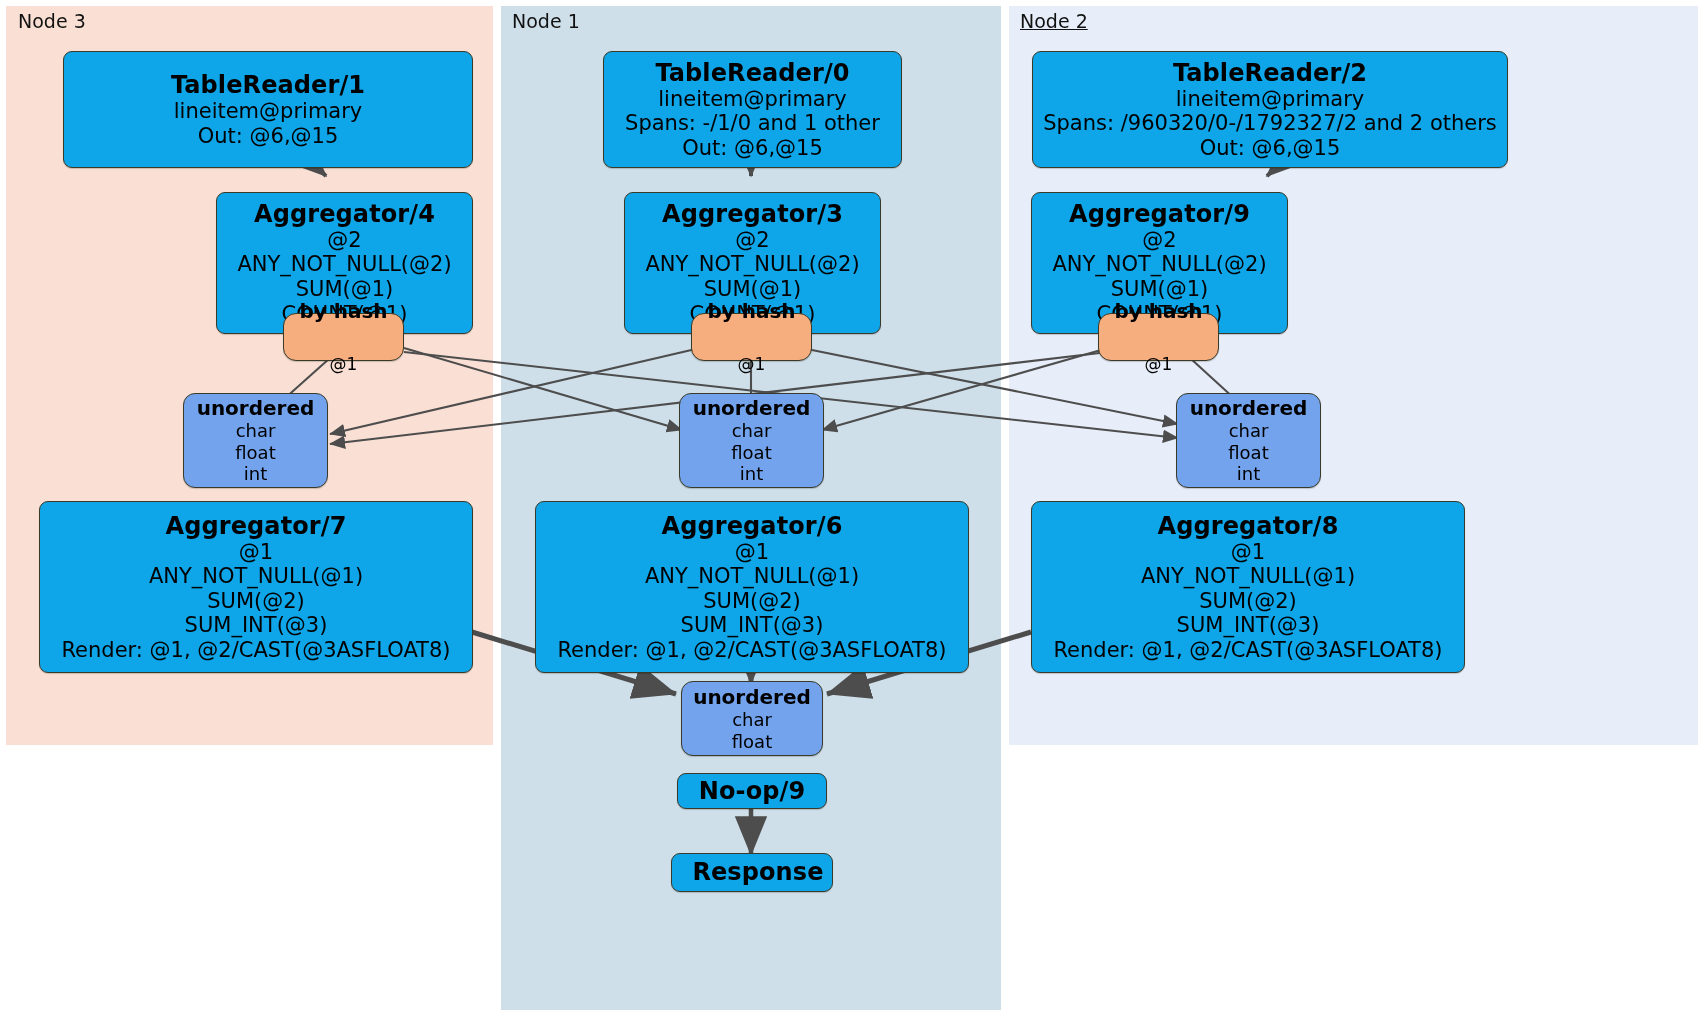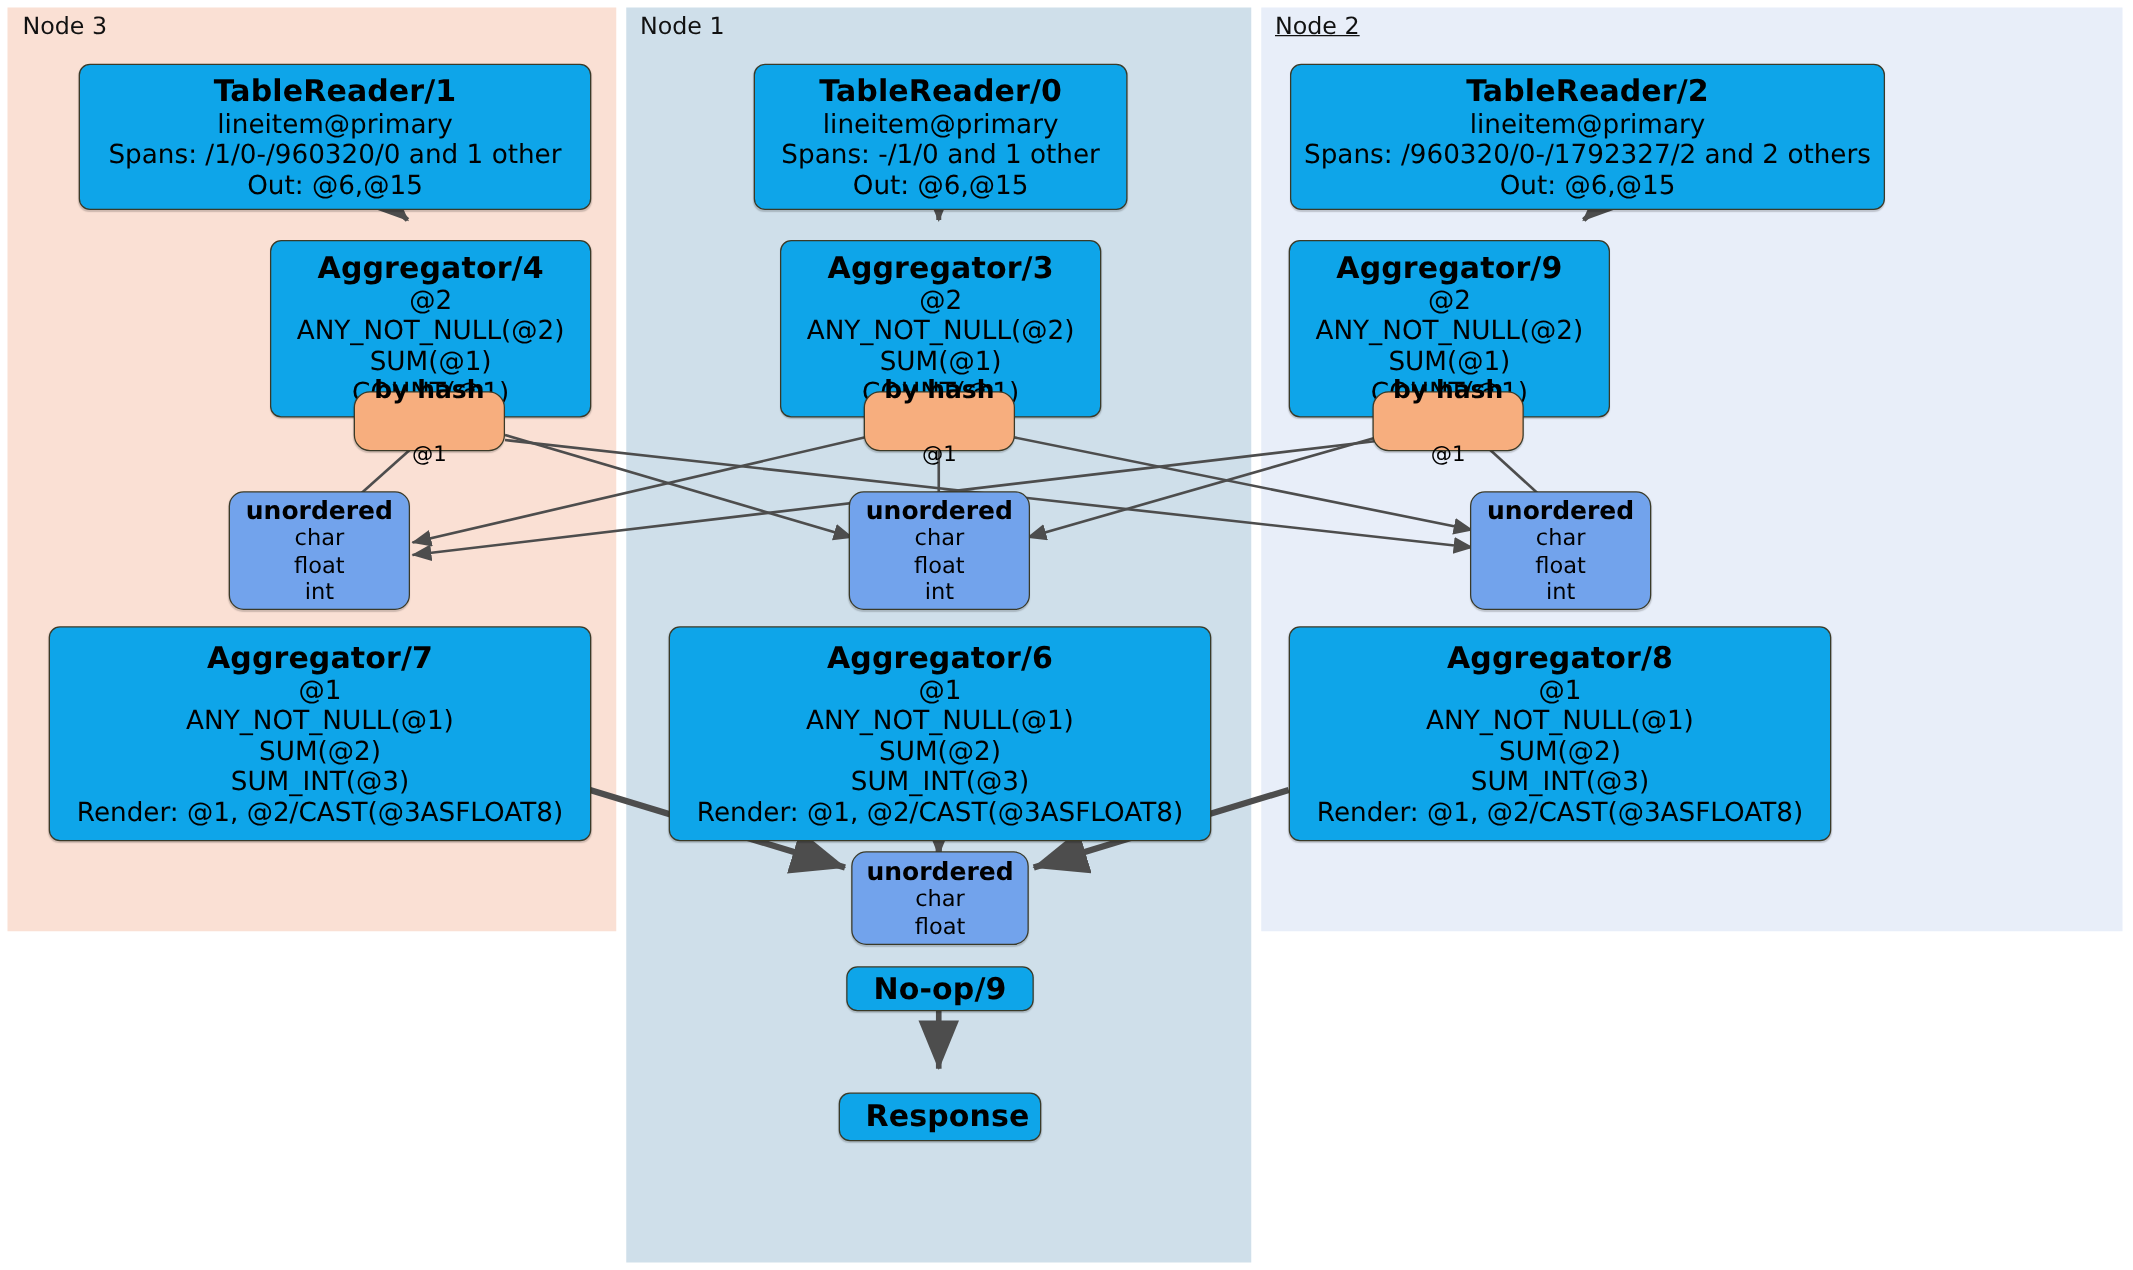--- a/index.html
+++ b/index.html
@@ -108,21 +108,20 @@
     </g>
 
     <g stroke="#4d4d4d" stroke-width="4.5" fill="none" marker-end="url(#ahs)">
       <path d="M751,793 L751,855"></path>
     </g>
   </svg>
 
   <div class="nodebox" style="left:63px;top:35px;width:410px;height:117px;">
     <div class="ttl">TableReader/1</div>
     <div class="ln">lineitem@primary</div>
-    <div class="ln">Spans: /1/0-/960320/0 and 1 other</div>
     <div class="ln">Out: @6,@15</div>
   </div>
 
   <div class="nodebox" style="left:603px;top:35px;width:299px;height:117px;">
     <div class="ttl">TableReader/0</div>
     <div class="ln">lineitem@primary</div>
     <div class="ln">Spans: -/1/0 and 1 other</div>
     <div class="ln">Out: @6,@15</div>
   </div>
 
@@ -223,17 +222,17 @@
   <div class="sync" style="left:681px;top:681px;width:142px;height:75px;">
     <div class="ttl">unordered</div>
     <div class="ln">char</div>
     <div class="ln">float</div>
   </div>
 
   <div class="nodebox small-ttl" style="left:677px;top:757px;width:150px;height:36px;">
     <div class="ttl">No-op/9</div>
   </div>
 
-  <div class="nodebox small-ttl" style="left:671px;top:858px;width:162px;height:39px;padding-left:12px;">
+  <div class="nodebox small-ttl" style="left:671px;top:837px;width:162px;height:39px;padding-left:12px;">
     <div class="ttl">Response</div>
   </div>
 
 </div>
 
 </body></html>

